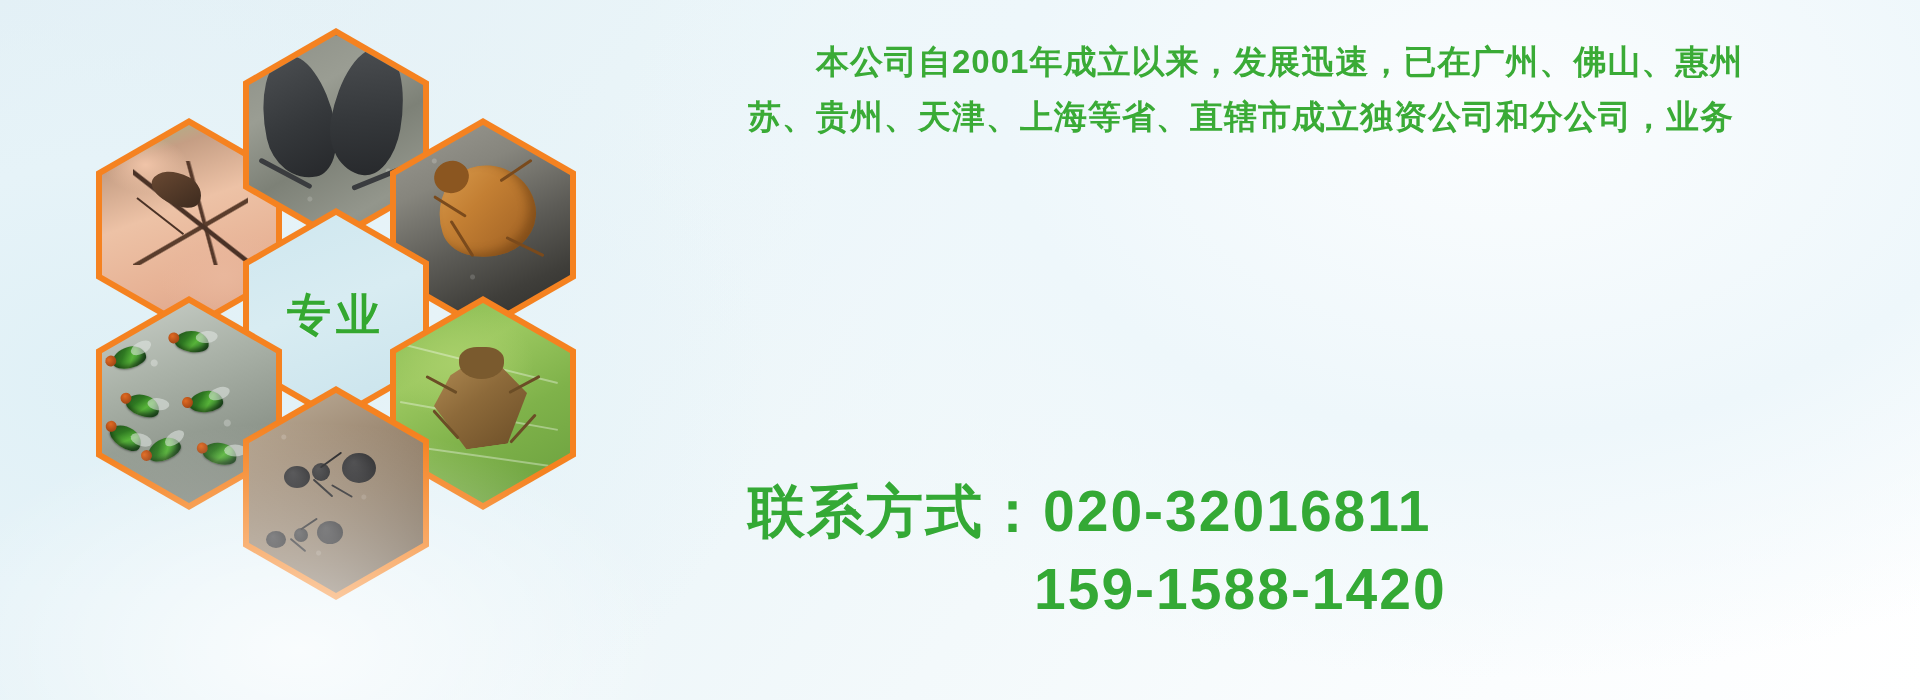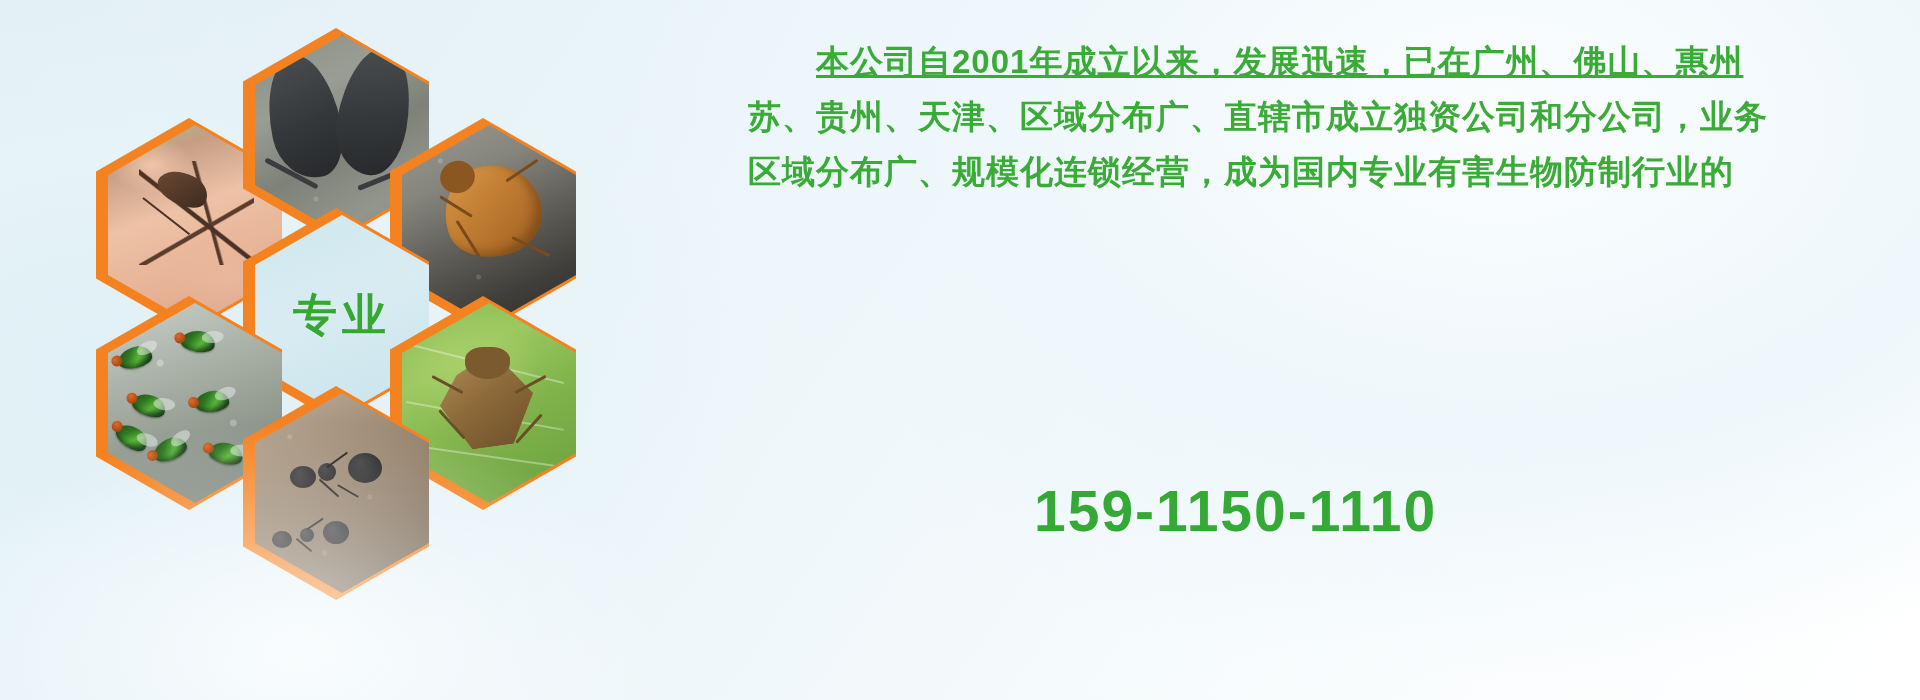--- a/index.html
+++ b/index.html
@@ -32,21 +32,21 @@
     position: absolute;
     left: 96px; top: 18px;
     width: 600px; height: 560px;
   }
   .hex {
     position: absolute;
     width: 186px; height: 214px;
     -webkit-clip-path: polygon(50% 0%, 100% 25%, 100% 75%, 50% 100%, 0% 75%, 0% 25%);
     clip-path: polygon(50% 0%, 100% 25%, 100% 75%, 50% 100%, 0% 75%, 0% 25%);
     background: #f58220;
-    display: flex; align-items: center; justify-content: flex-end;
+    display: flex; align-items: center; justify-content: center;
   }
   .hex > .inner {
     width: 174px; height: 200px;
     -webkit-clip-path: polygon(50% 0%, 100% 25%, 100% 75%, 50% 100%, 0% 75%, 0% 25%);
     clip-path: polygon(50% 0%, 100% 25%, 100% 75%, 50% 100%, 0% 75%, 0% 25%);
     overflow: hidden;
     position: relative;
     display:flex; align-items:center; justify-content:center;
   }
 
@@ -216,21 +216,21 @@
   }
   .body-copy { margin: 0; }
   .body-line {
     color: #3aab36;
     font-size: 33px;
     font-weight: 700;
     line-height: 55px;
     letter-spacing: 1px;
     white-space: nowrap;
   }
-  .body-line.first { text-indent: 68px; text-decoration: underline; }
+  .body-line.first { text-indent: 68px; }
 
   .contact {
     position: absolute;
     left: 748px; top: 472px;
     width: 1140px;
   }
   .contact-line {
     color: #34a935;
     font-size: 57px;
     font-weight: 700;
@@ -340,22 +340,22 @@
           </div>
         </div>
       </div>
     </div>
 
   </div>
 
   <div class="right">
     <div class="body-copy">
       <div class="body-line first">本公司自2001年成立以来，发展迅速，已在广州、佛山、惠州</div>
-      <div class="body-line">苏、贵州、天津、区域分布广、直辖市成立独资公司和分公司，业务</div>
-      <div class="body-line">区域分布广、规模化连锁经营，成为国内专业有害生物防制行业的</div>
+      <div class="body-line">苏、贵州、天津、上海等省、直辖市成立独资公司和分公司，业务</div>
     </div>
   </div>
 
   <div class="contact">
-    <div class="contact-line phone2">159-1150-1110</div>
+    <div class="contact-line">联系方式：020-32016811</div>
+    <div class="contact-line phone2">159-1588-1420</div>
   </div>
 
 </div>
 
 </body></html>

